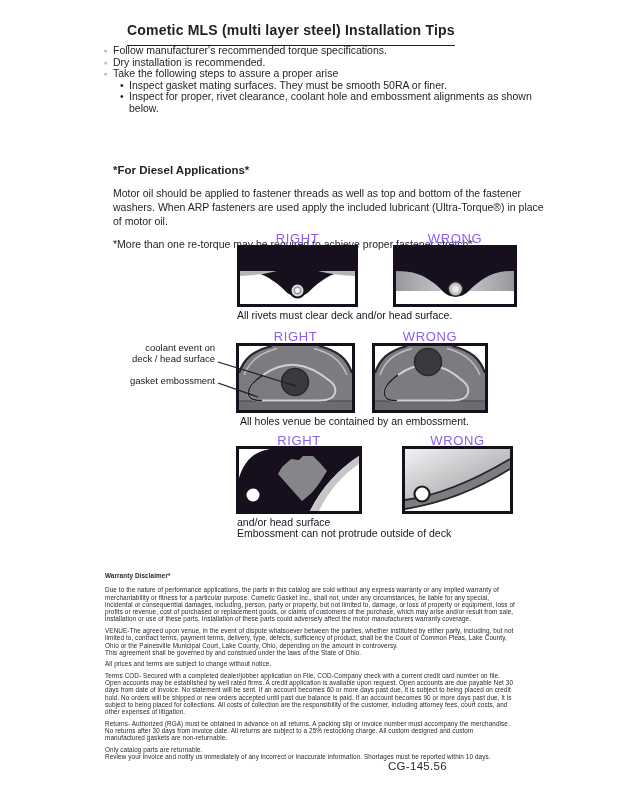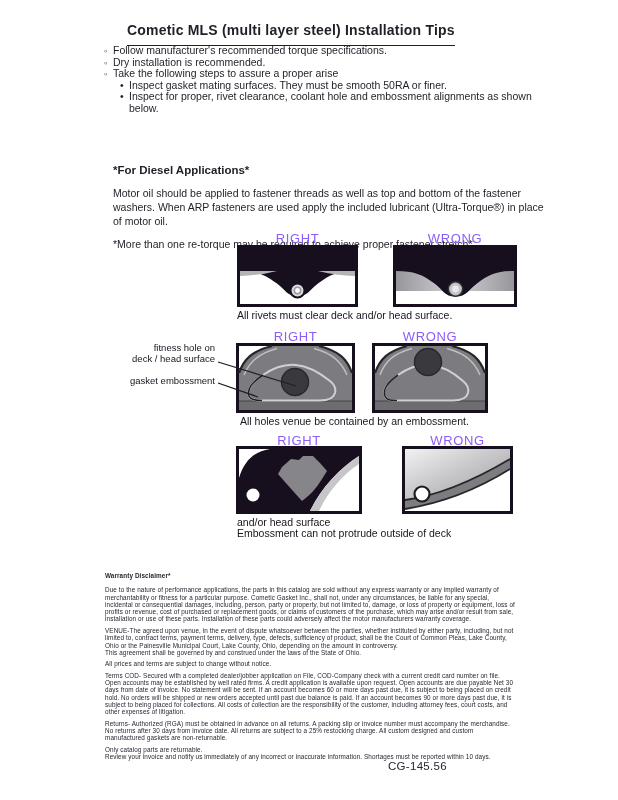--- a/index.html
+++ b/index.html
@@ -105,21 +105,21 @@
       <circle cx="62.5" cy="44" r="3.4" fill="#e9e9eb"></circle>
     </svg>
   </div>
 
   <div class="abs caption" style="left:237px;top:310px;width:290px;">All rivets must clear deck and/or head surface.</div>
 
   <div class="abs dlabel" style="left:236px;top:329px;width:119px;">RIGHT</div>
   <div class="abs dlabel" style="left:372px;top:329px;width:116px;">WRONG</div>
 
   <div class="abs ann" style="left:95px;top:343px;width:120px;">
-    <div>fitness hole on</div>
+    <div>coolant event on</div>
     <div>deck / head surface</div>
   </div>
   <div class="abs ann" style="left:95px;top:376px;width:120px;">gasket embossment</div>
 
   <div class="abs panel" style="left:236px;top:343px;">
     <svg width="119" height="70" viewBox="0 0 119 70">
       <rect x="1.5" y="1.5" width="116" height="67" fill="#7c7c80" stroke="#170f1d" stroke-width="3"></rect>
       <path d="M3,3 H36 C16,8 8,16 3,30 Z" fill="#ffffff"></path>
       <path d="M116,3 H83 C103,8 111,16 116,30 Z" fill="#ffffff"></path>
       <path d="M36,3 C16,8 8,16 3,30" stroke="#26262a" stroke-width="2.2" fill="none"></path>

